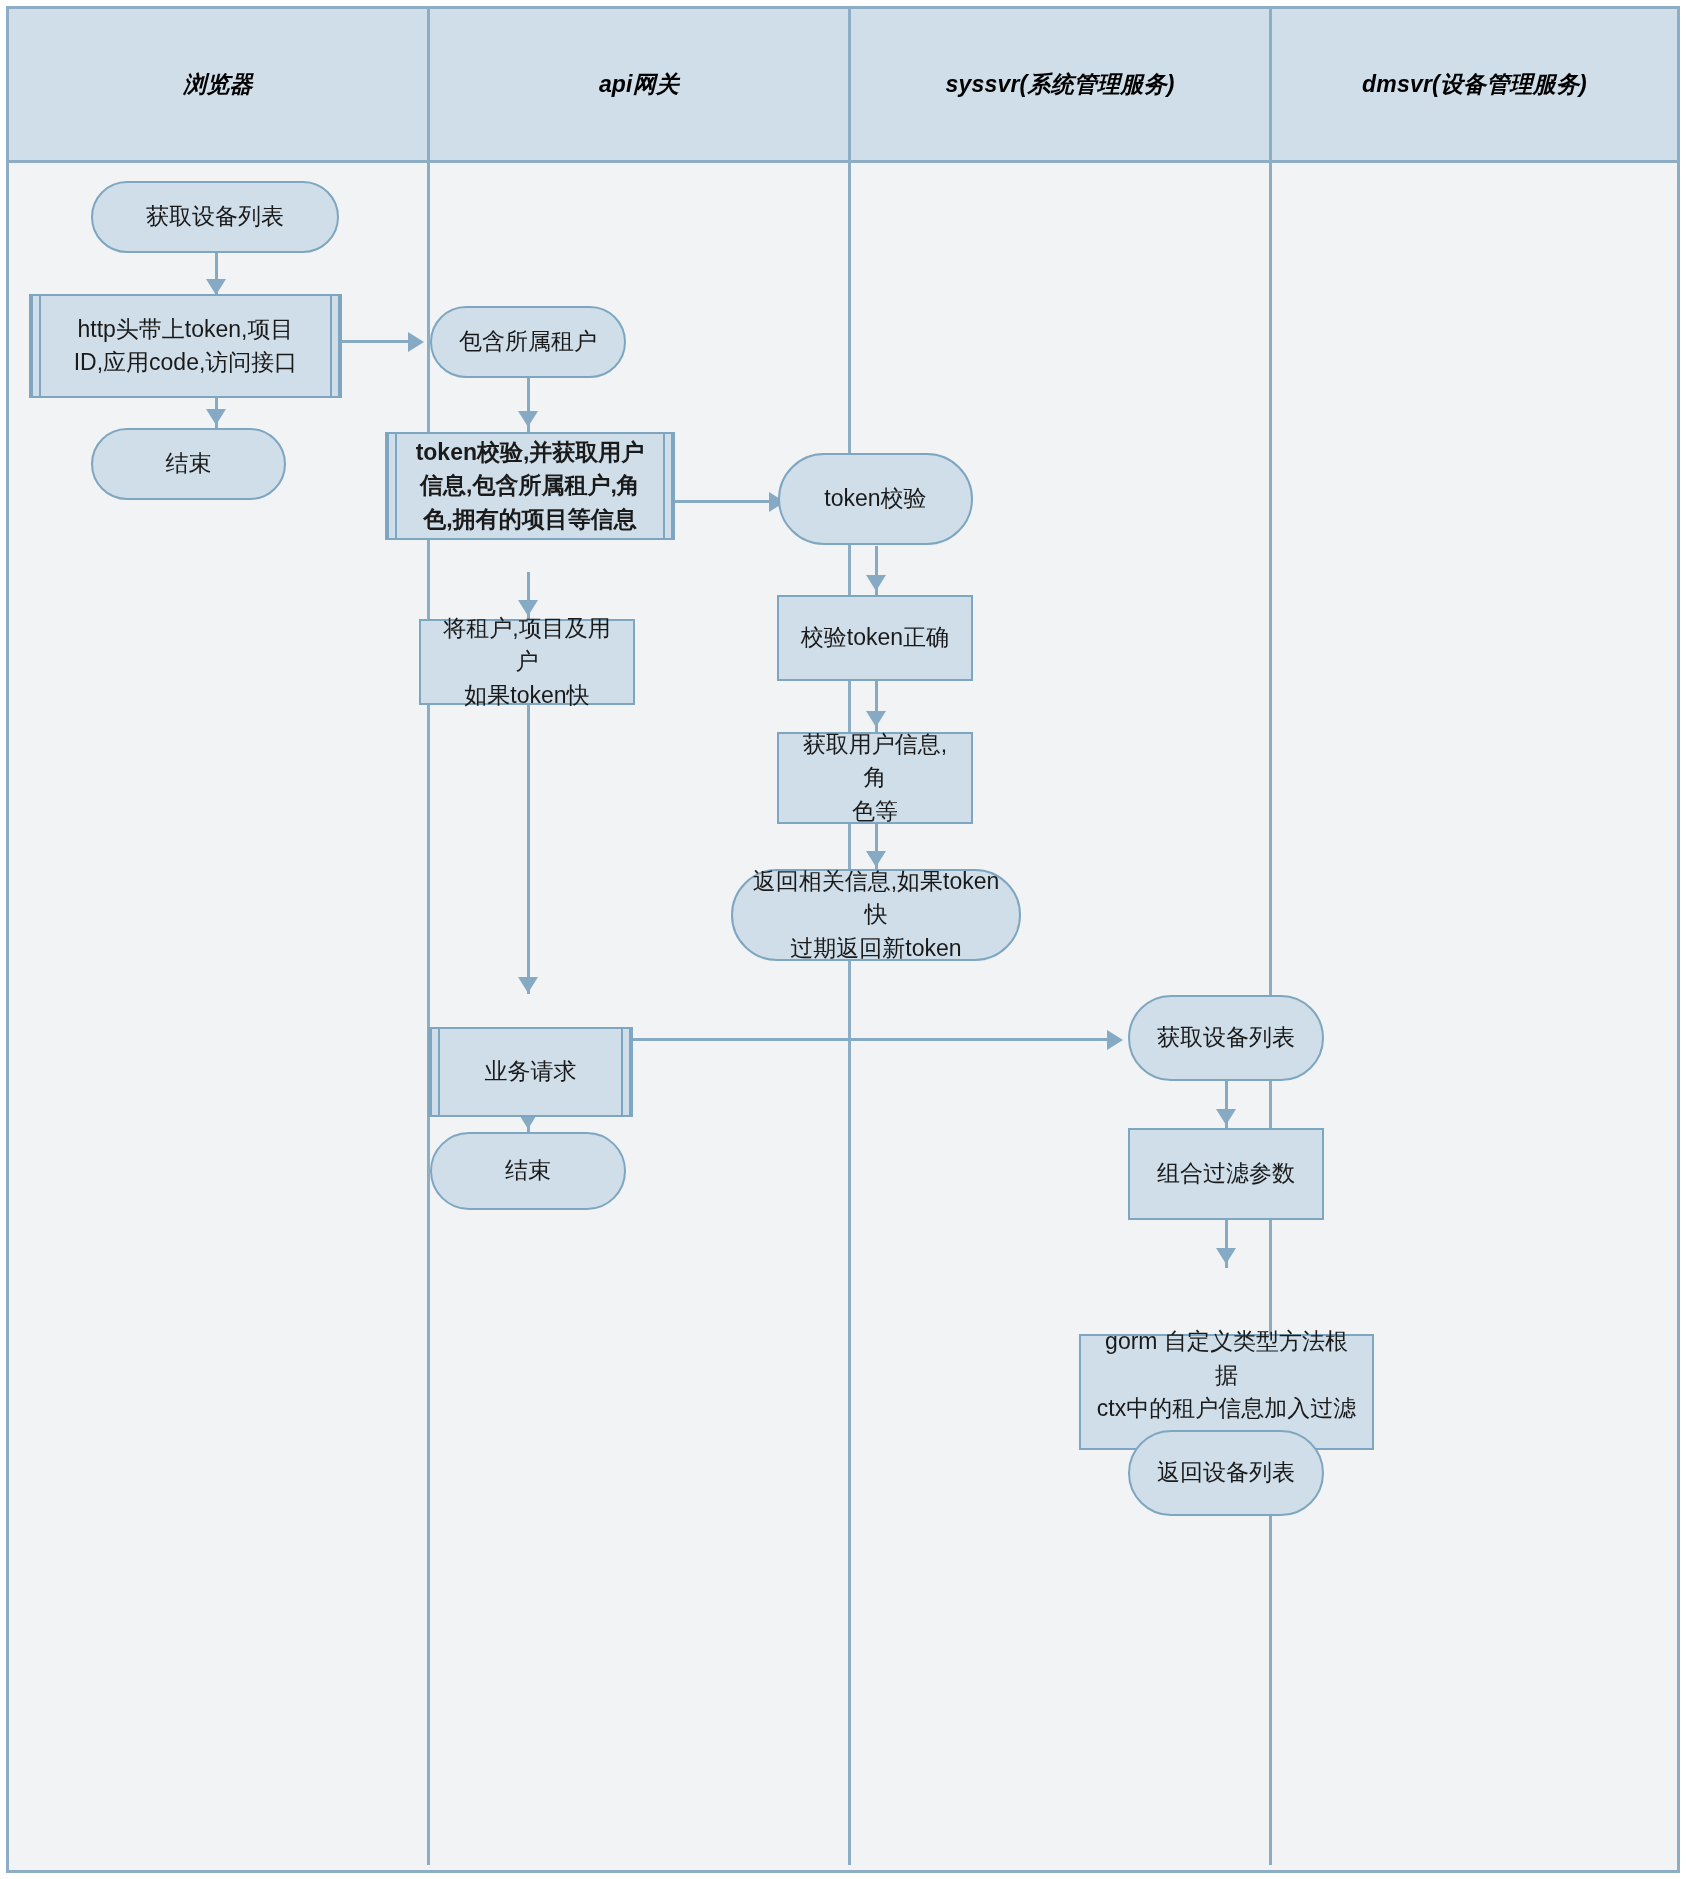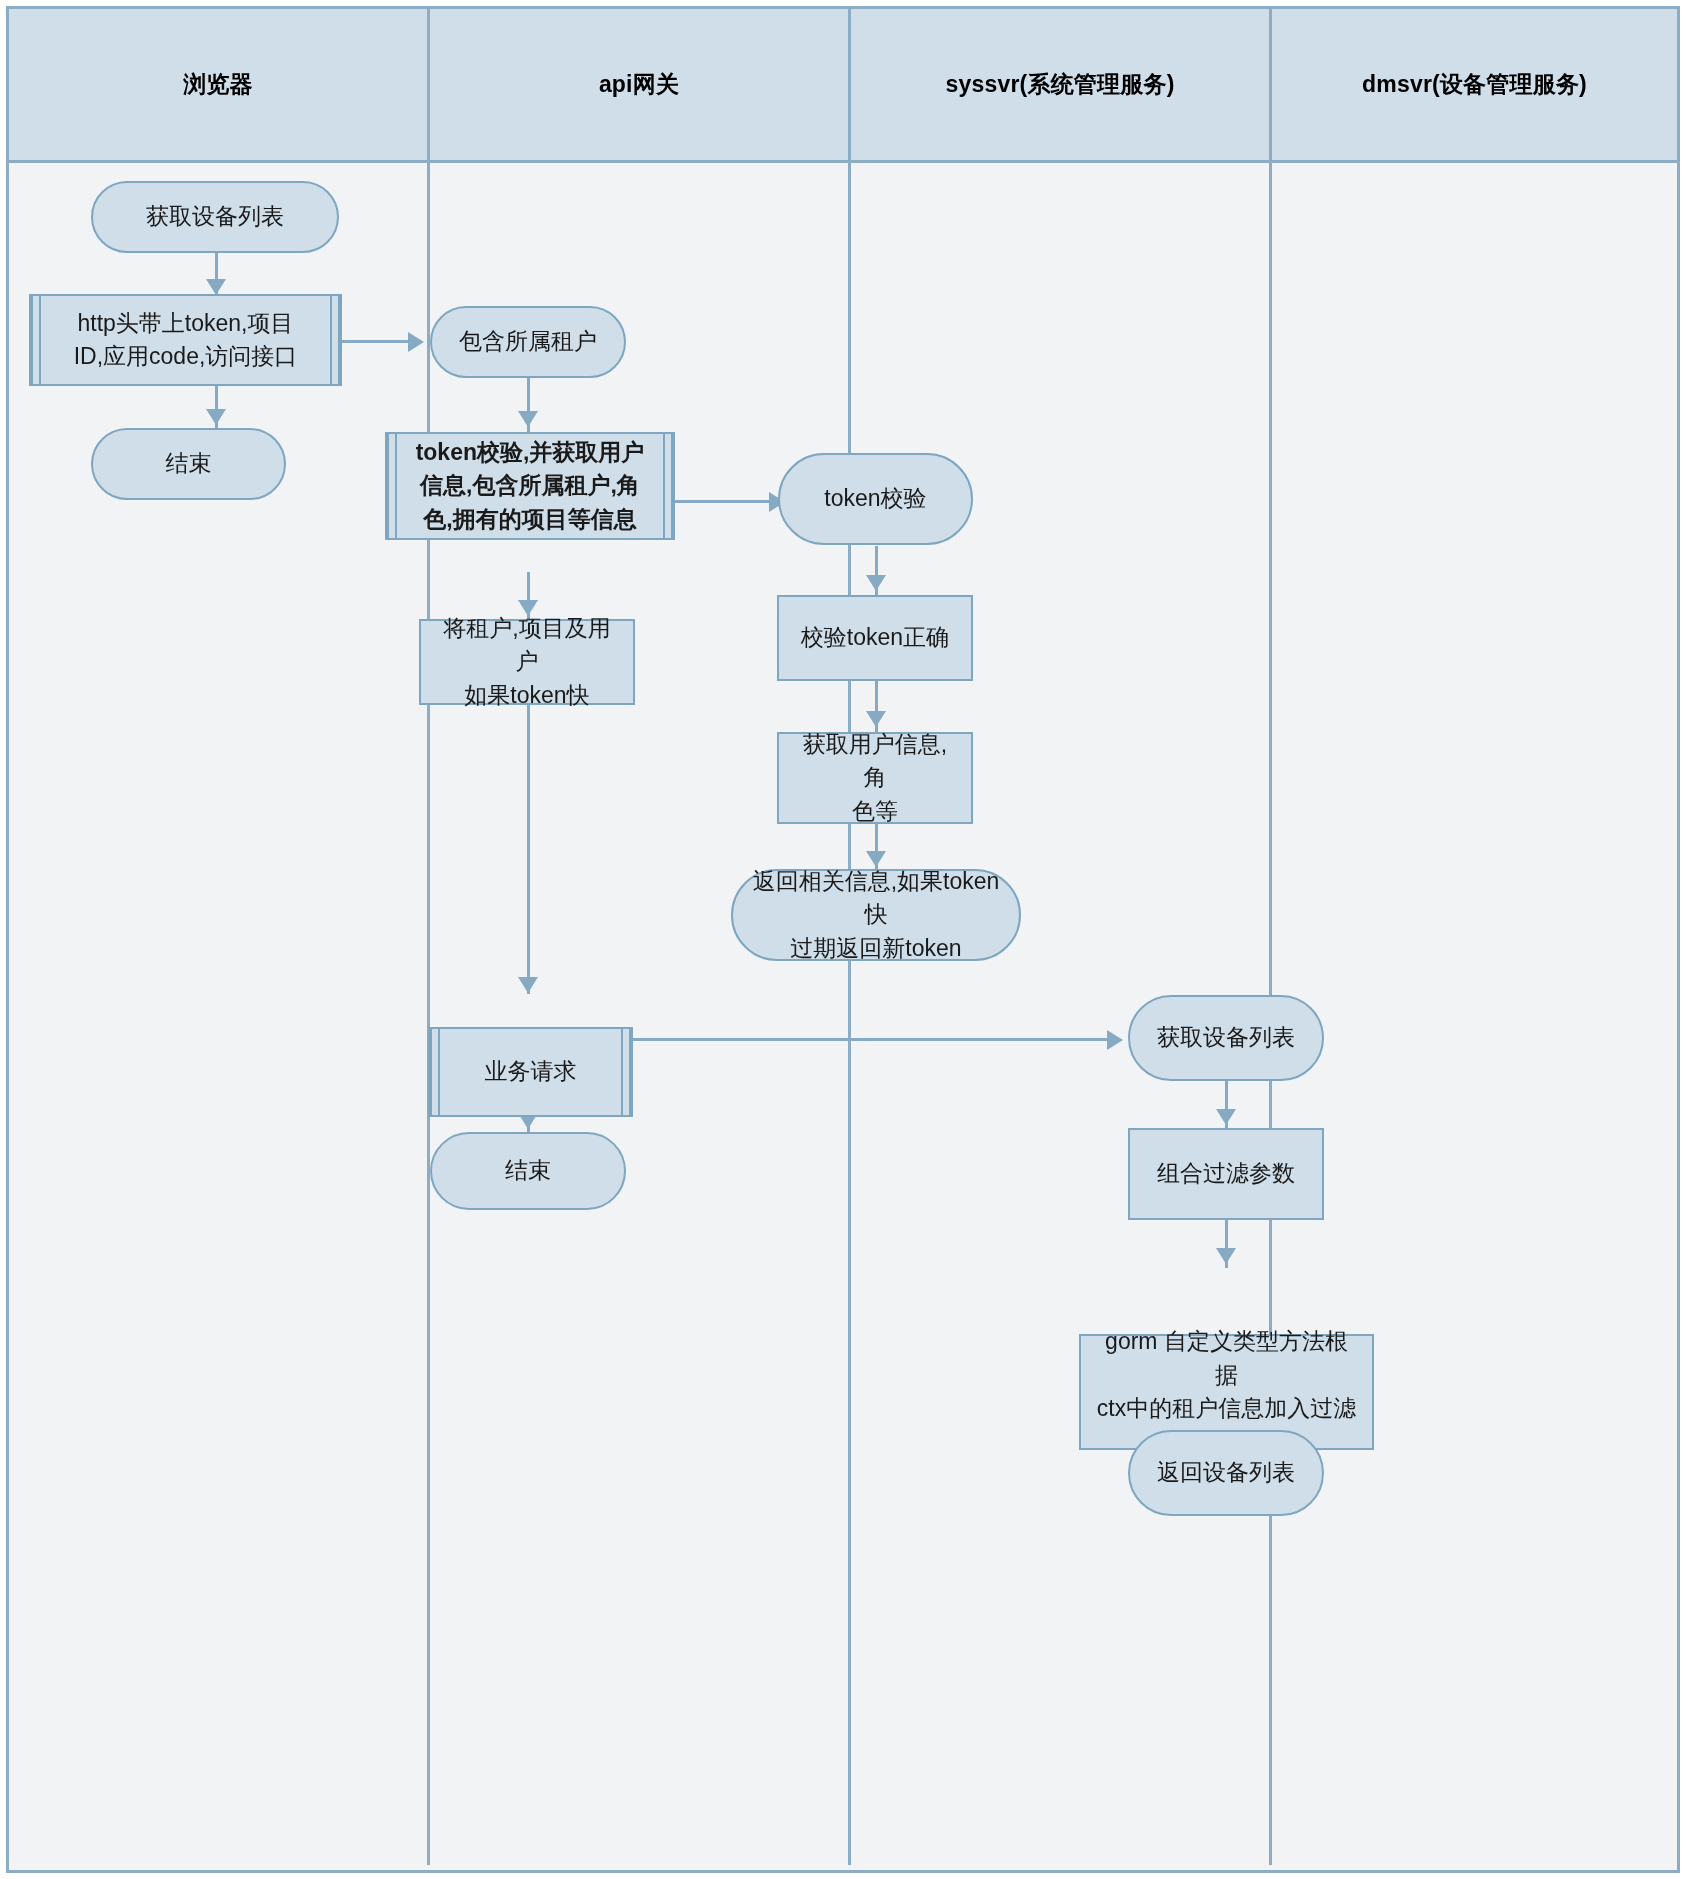--- a/index.html
+++ b/index.html
@@ -27,20 +27,21 @@
     height: 1867px;
     box-sizing: border-box;
     border: 3px solid #8cadc4;
     background: #f2f3f4;
   }
   .lane {
     position: absolute;
     top: 0;
     bottom: 5px;
     box-sizing: border-box;
+    font-style: italic;
   }
   .lane + .lane {
     border-left: 3px solid #8cadc4;
   }
   .lane-header {
     position: absolute;
     top: 0;
     left: 0;
     right: 0;
     height: 154px;
@@ -199,21 +200,21 @@
     <div class="conn-v" style="left:1216px; top:1211px; height:48px;"></div>
     <div class="arrow-down" style="left:1207px; top:1239px;"></div>
 
     <div class="conn-v" style="left:1216px; top:1374px; height:48px;"></div>
     <div class="arrow-down" style="left:1207px; top:1402px;"></div>
 
     <div class="node terminator" style="left:82px; top:172px; width:248px; height:72px;">
       <span class="lbl">获取设备列表</span>
     </div>
 
-    <div class="node subprocess" style="left:20px; top:285px; width:313px; height:92px;">
+    <div class="node subprocess" style="left:20px; top:285px; width:313px; height:104px;">
       <span class="lbl">http头带上token,项目
 ID,应用code,访问接口</span>
     </div>
 
     <div class="node terminator" style="left:82px; top:419px; width:195px; height:72px;">
       <span class="lbl">结束</span>
     </div>
 
     <div class="node terminator" style="left:421px; top:297px; width:196px; height:72px;">
       <span class="lbl">包含所属租户</span>

